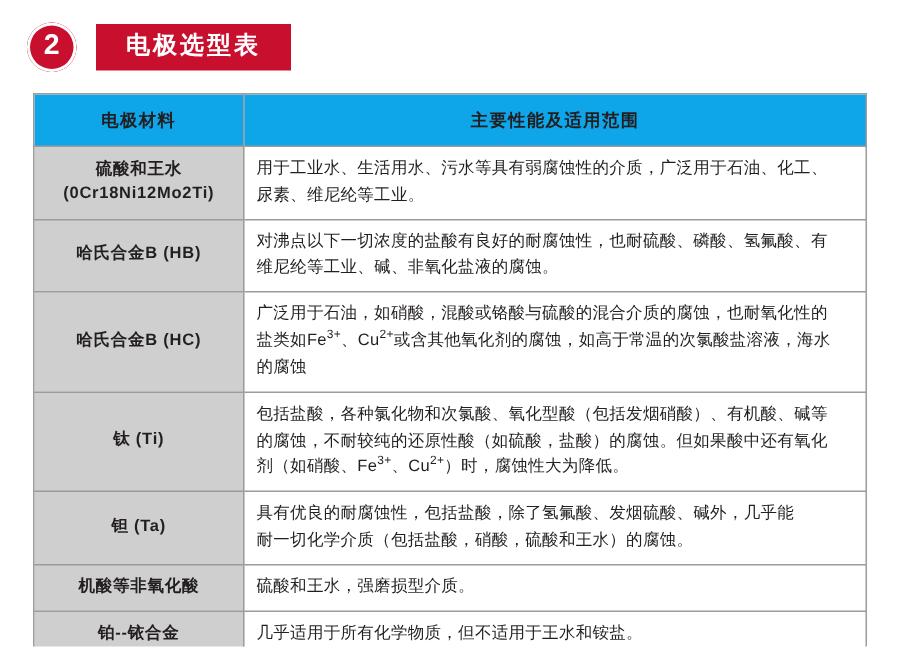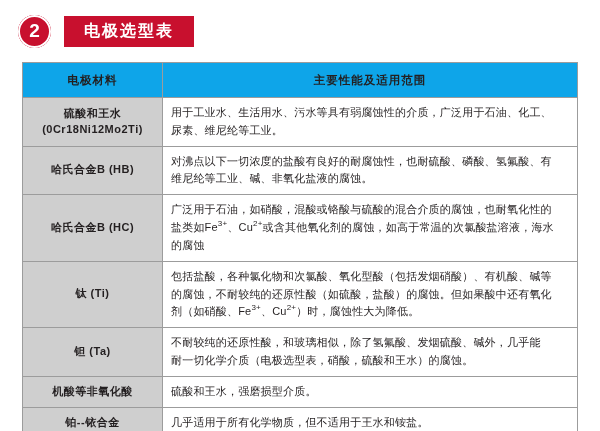--- a/index.html
+++ b/index.html
@@ -162,22 +162,22 @@
           <span class="ln">的腐蚀，不耐较纯的还原性酸（如硫酸，盐酸）的腐蚀。但如果酸中还有氧化</span>
           <span class="ln">剂（如硝酸、Fe<sup>3+</sup>、Cu<sup>2+</sup>）时，腐蚀性大为降低。</span>
         </td>
       </tr>
       <tr>
         <td class="mat">
           <span class="ln">钽</span>
           <span class="ln">(Ta)</span>
         </td>
         <td class="desc">
-          <span class="ln">不耐较纯的还原性酸，和玻璃相似，除了氢氟酸、发烟硫酸、碱外，几乎能</span>
-          <span class="ln">耐一切化学介质（电极选型表，硝酸，硫酸和王水）的腐蚀。</span>
+          <span class="ln">具有优良的耐腐蚀性，包括盐酸，除了氢氟酸、发烟硫酸、碱外，几乎能</span>
+          <span class="ln">耐一切化学介质（包括盐酸，硝酸，硫酸和王水）的腐蚀。</span>
         </td>
       </tr>
       <tr>
         <td class="mat">
           <span class="ln">机酸等非氧化酸</span>
         </td>
         <td class="desc">
           <span class="ln">硫酸和王水，强磨损型介质。</span>
         </td>
       </tr>

